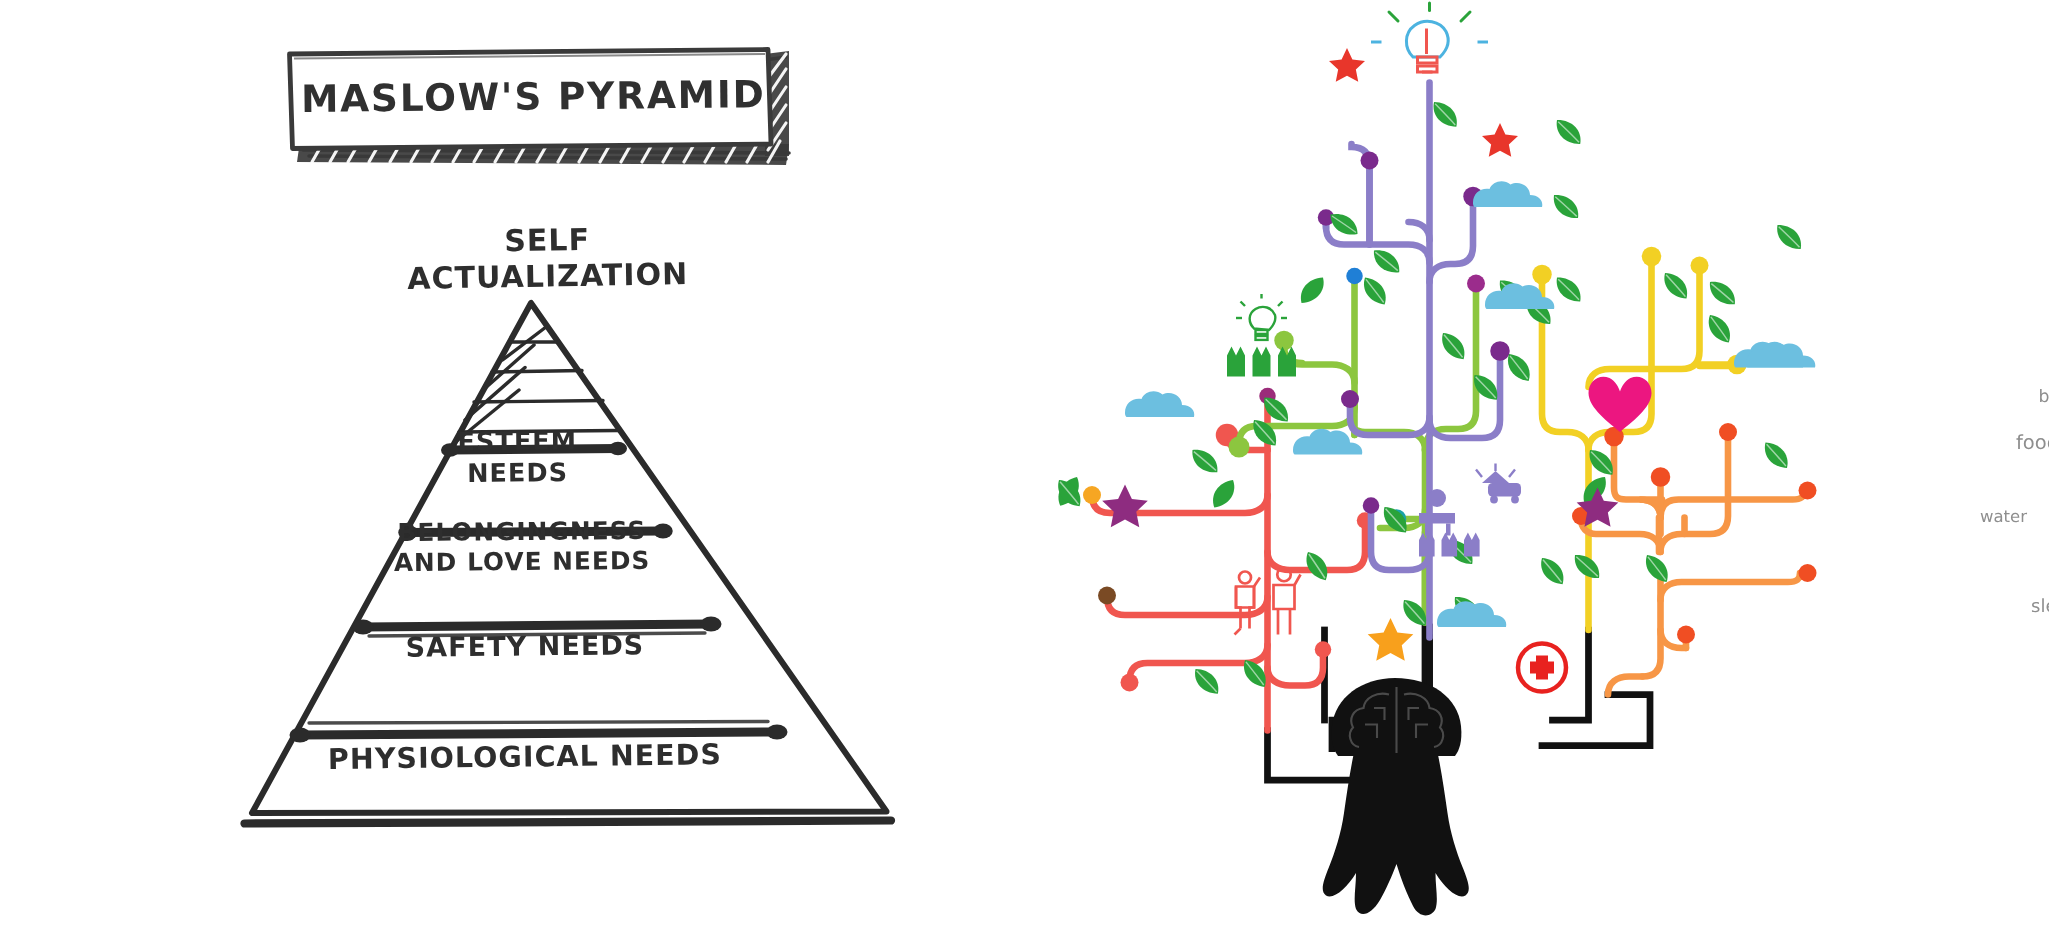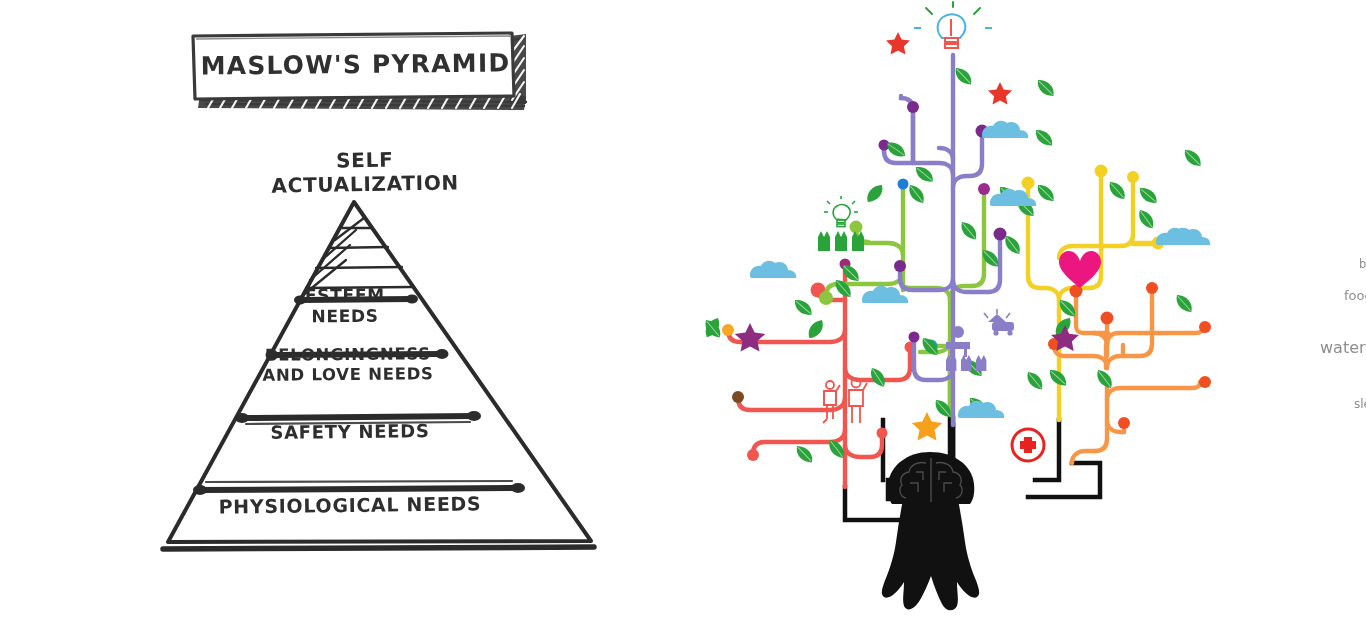--- a/index.html
+++ b/index.html
@@ -491,17 +491,17 @@
           <path d="M276,472 L283,472 L283,480"></path>
           <path d="M306,472 L299,472 L299,480"></path>
           <path d="M270,483 L278,483 L278,492"></path>
           <path d="M312,483 L304,483 L304,492"></path>
         </g>
       </g>
     </svg>
 
     <div class="node-label" style="left:719px;top:258px;font-size:11.5px;">breathing</div>
     <div class="node-label" style="left:704px;top:289px;font-size:13px;">food</div>
-    <div class="node-label" style="left:680px;top:339px;font-size:16px;text-align:center;">water</div>
+    <div class="node-label" style="left:680px;top:339px;font-size:11px;text-align:center;">water</div>
     <div class="node-label" style="left:714px;top:398px;font-size:12px;">sleep</div>
 
   </div>
 </div>
 
 </body></html>

